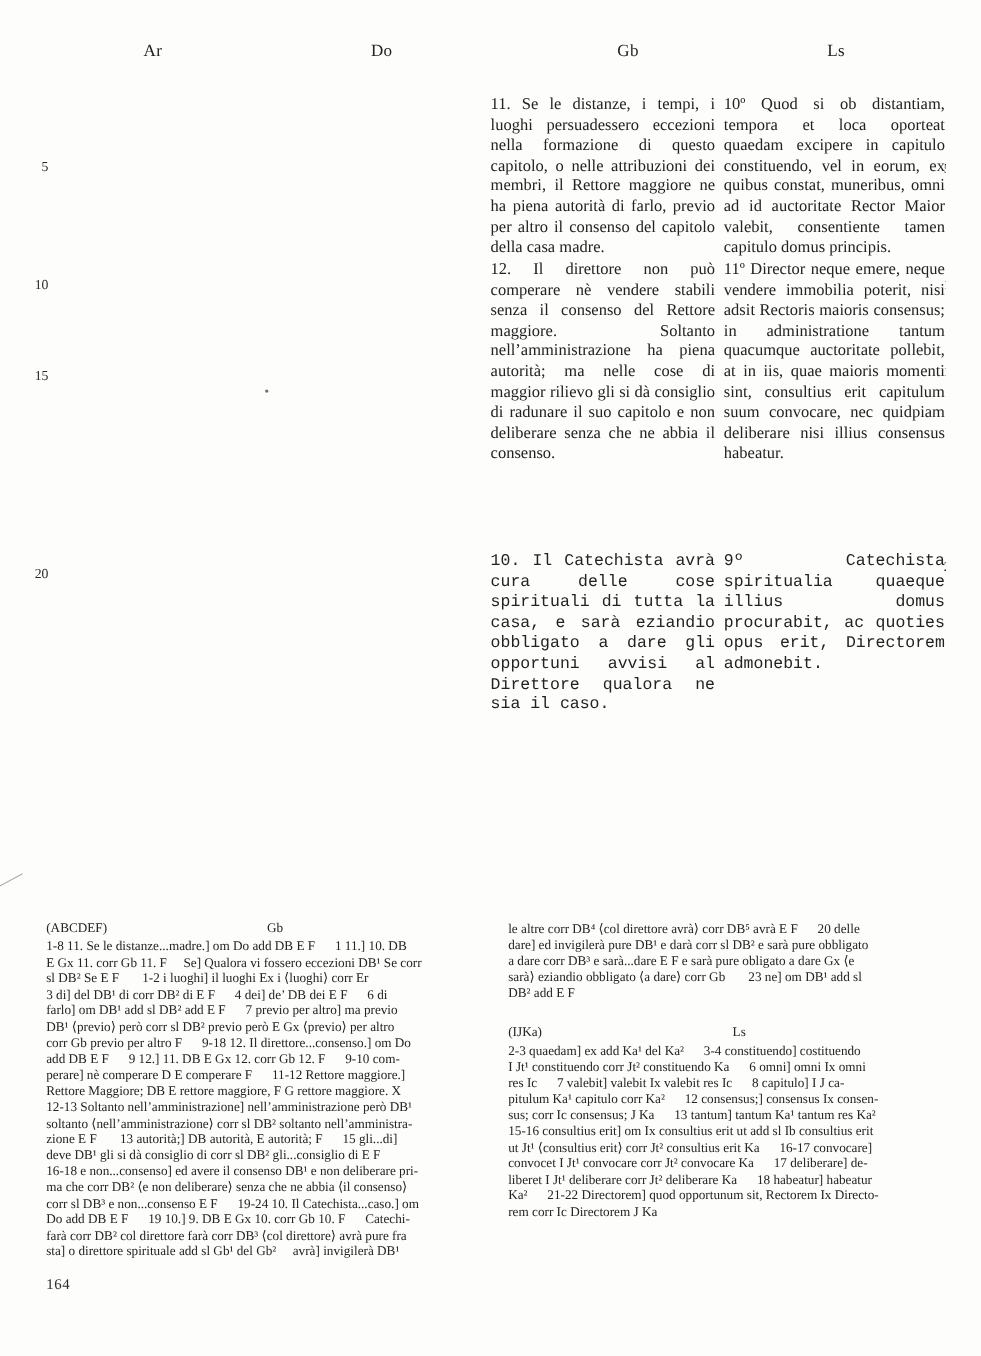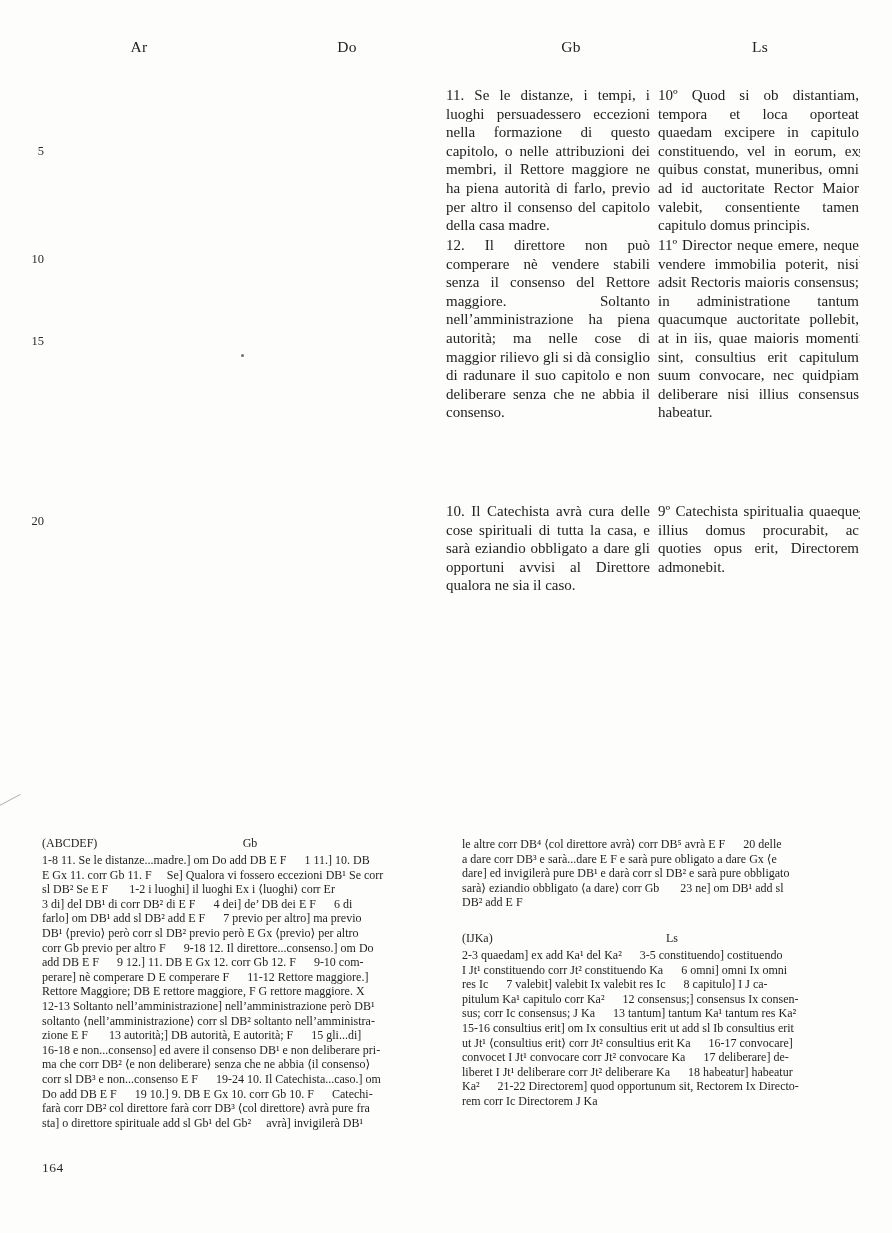--- a/index.html
+++ b/index.html
@@ -27,21 +27,21 @@
   .lineno.left{left:20px;width:24px;text-align:right;}
   .lineno.right{left:858px;width:26px;text-align:left;}
 
   .para{
     position:absolute;
     font-size:15px;line-height:18.6px;
     text-align:justify;color:#222;
   }
   .gb-col{left:446px;width:204px;}
   .ls-col{left:658px;width:201px;}
-  .row1{top:86px;} .row2{top:236px;} .row3{top:502px;}
+  .row1{top:86px;} .row2{top:236px;} .row3{top:502px;font-family:Liberation Mono, monospace;}
 
   .apparatus{
     position:absolute;
     font-size:12px;line-height:14.6px;color:#242424;
   }
   .app-left{left:42px;top:836px;width:416px;}
   .app-right{left:462px;top:837px;width:420px;}
   .app-header{
     position:relative;height:15px;margin-bottom:2px;white-space:pre;
   }
@@ -107,42 +107,43 @@
     <div class="app-line">3 di] del DB¹ di corr DB² di E F      4 dei] de’ DB dei E F      6 di</div>
     <div class="app-line">farlo] om DB¹ add sl DB² add E F      7 previo per altro] ma previo</div>
     <div class="app-line">DB¹ ⟨previo⟩ però corr sl DB² previo però E Gx ⟨previo⟩ per altro</div>
     <div class="app-line">corr Gb previo per altro F      9-18 12. Il direttore...consenso.] om Do</div>
     <div class="app-line">add DB E F      9 12.] 11. DB E Gx 12. corr Gb 12. F      9-10 com-</div>
     <div class="app-line">perare] nè comperare D E comperare F      11-12 Rettore maggiore.]</div>
     <div class="app-line">Rettore Maggiore; DB E rettore maggiore, F G rettore maggiore. X</div>
     <div class="app-line">12-13 Soltanto nell’amministrazione] nell’amministrazione però DB¹</div>
     <div class="app-line">soltanto ⟨nell’amministrazione⟩ corr sl DB² soltanto nell’amministra-</div>
     <div class="app-line">zione E F       13 autorità;] DB autorità, E autorità; F      15 gli...di]</div>
+    <div class="app-line">deve DB¹ gli si dà consiglio di corr sl DB² gli...consiglio di E F</div>
     <div class="app-line">16-18 e non...consenso] ed avere il consenso DB¹ e non deliberare pri-</div>
     <div class="app-line">ma che corr DB² ⟨e non deliberare⟩ senza che ne abbia ⟨il consenso⟩</div>
     <div class="app-line">corr sl DB³ e non...consenso E F      19-24 10. Il Catechista...caso.] om</div>
     <div class="app-line">Do add DB E F      19 10.] 9. DB E Gx 10. corr Gb 10. F      Catechi-</div>
     <div class="app-line">farà corr DB² col direttore farà corr DB³ ⟨col direttore⟩ avrà pure fra</div>
     <div class="app-line">sta] o direttore spirituale add sl Gb¹ del Gb²     avrà] invigilerà DB¹</div>
   </div>
 
   <div class="apparatus app-right">
     <div class="app-line">le altre corr DB⁴ ⟨col direttore avrà⟩ corr DB⁵ avrà E F      20 delle</div>
+    <div class="app-line">dare] ed invigilerà pure DB¹ e darà corr sl DB² e sarà pure obbligato</div>
     <div class="app-line">a dare corr DB³ e sarà...dare E F e sarà pure obligato a dare Gx ⟨e</div>
-    <div class="app-line">dare] ed invigilerà pure DB¹ e darà corr sl DB² e sarà pure obbligato</div>
     <div class="app-line">sarà⟩ eziandio obbligato ⟨a dare⟩ corr Gb       23 ne] om DB¹ add sl</div>
     <div class="app-line">DB² add E F</div>
 
     <div class="app-spacer"></div>
 
     <div class="app-header">
       <span class="sigla">(IJKa)</span>
       <span class="witness">Ls</span>
     </div>
-    <div class="app-line">2-3 quaedam] ex add Ka¹ del Ka²      3-5 constituendo] costituendo</div>
+    <div class="app-line">2-3 quaedam] ex add Ka¹ del Ka²      3-4 constituendo] costituendo</div>
     <div class="app-line">I Jt¹ constituendo corr Jt² constituendo Ka      6 omni] omni Ix omni</div>
     <div class="app-line">res Ic      7 valebit] valebit Ix valebit res Ic      8 capitulo] I J ca-</div>
     <div class="app-line">pitulum Ka¹ capitulo corr Ka²      12 consensus;] consensus Ix consen-</div>
     <div class="app-line">sus; corr Ic consensus; J Ka      13 tantum] tantum Ka¹ tantum res Ka²</div>
     <div class="app-line">15-16 consultius erit] om Ix consultius erit ut add sl Ib consultius erit</div>
     <div class="app-line">ut Jt¹ ⟨consultius erit⟩ corr Jt² consultius erit Ka      16-17 convocare]</div>
     <div class="app-line">convocet I Jt¹ convocare corr Jt² convocare Ka      17 deliberare] de-</div>
     <div class="app-line">liberet I Jt¹ deliberare corr Jt² deliberare Ka      18 habeatur] habeatur</div>
     <div class="app-line">Ka²      21-22 Directorem] quod opportunum sit, Rectorem Ix Directo-</div>
     <div class="app-line">rem corr Ic Directorem J Ka</div>

